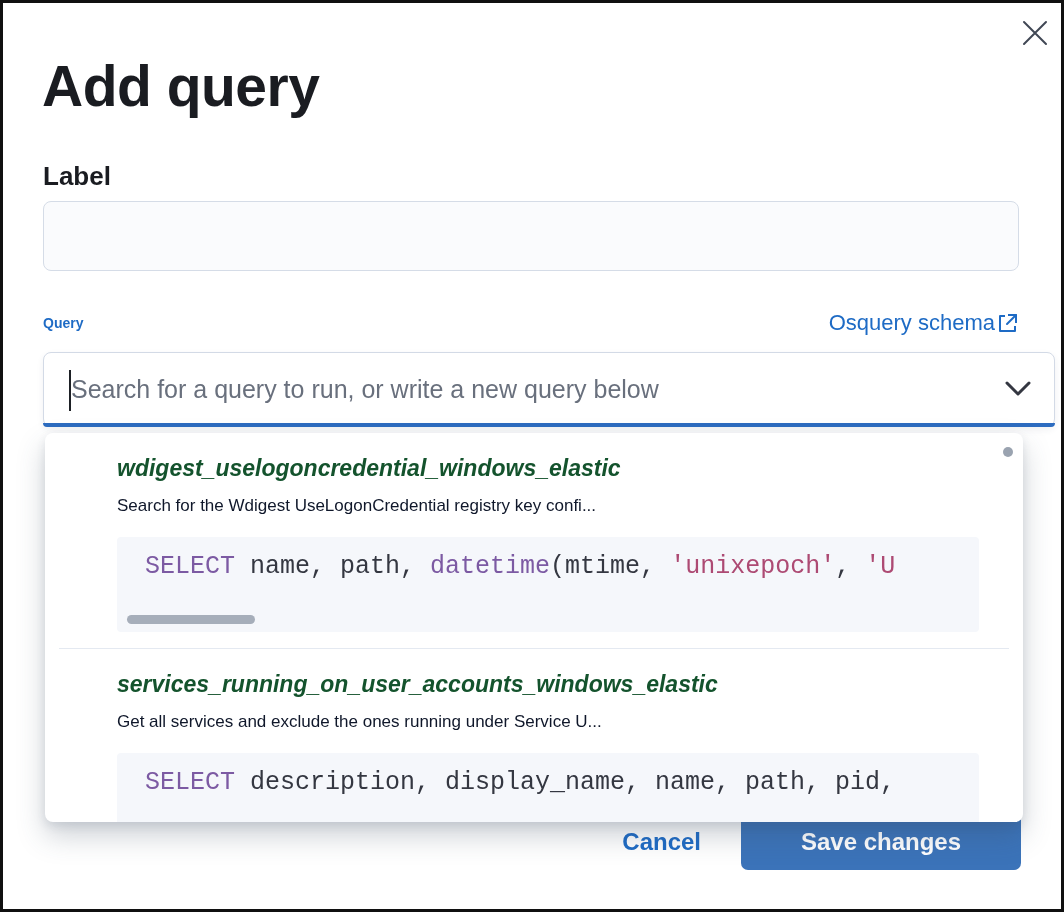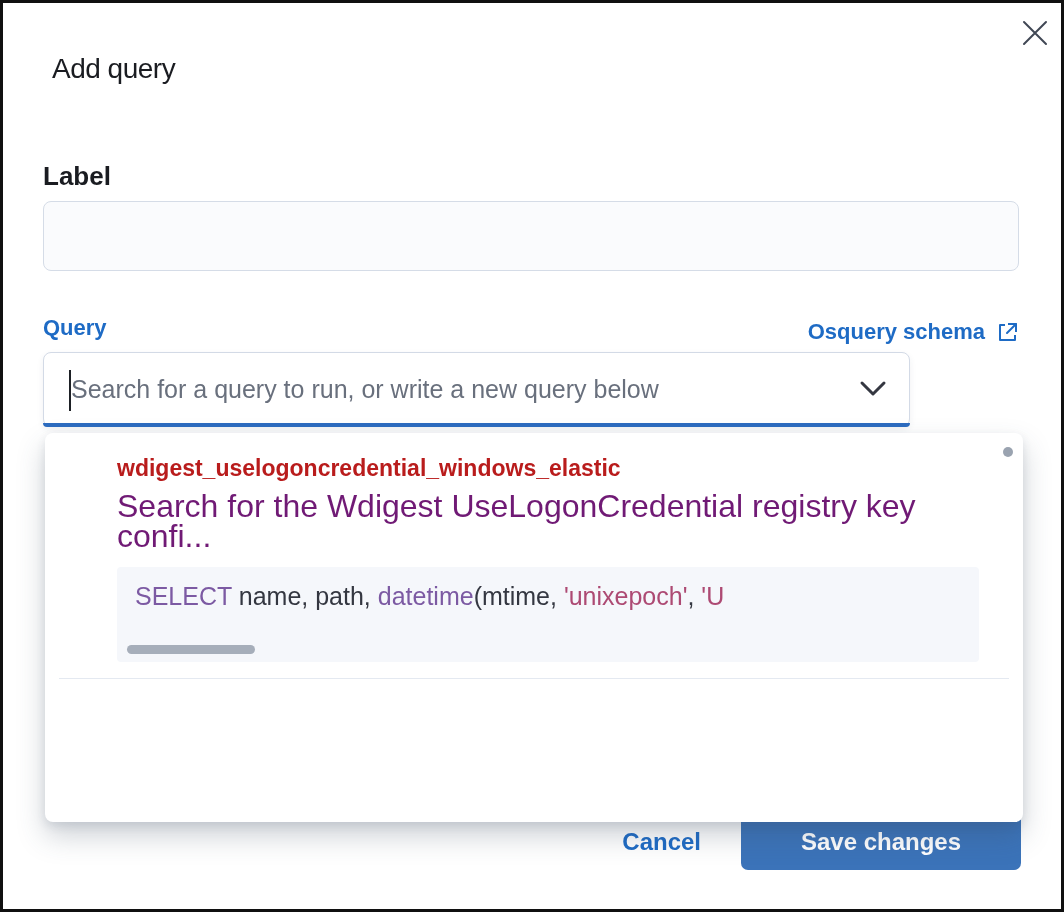--- a/index.html
+++ b/index.html
@@ -9,38 +9,38 @@
   .modal {
     position:relative; width:1064px; height:912px;
     background:#fff; border:3px solid #101010; overflow:hidden;
   }
 
   
   .close-btn { position:absolute; top:12px; right:8px; width:36px; height:36px;
     background:none; border:none; cursor:pointer; display:flex; align-items:center; justify-content:center; }
 
   
-  .modal-title { position:absolute; left:49px; top:50px; font-size:28px; font-weight:400;
+  .modal-title { position:absolute; left:39px; top:50px; font-size:57px; font-weight:700;
     color:#1a1c21; letter-spacing:-0.5px; }
 
   
   .label-caption { position:absolute; left:40px; top:158px; font-size:26px; font-weight:700; color:#1a1c21; }
   .label-input { position:absolute; left:40px; top:198px; width:976px; height:70px;
     background:#fafbfd; border:1px solid #d5dce7; border-radius:8px;
     font-size:24px; color:#1a1c21; padding:0 20px; outline:none; }
 
   
   .query-header { position:absolute; left:40px; top:307px; width:976px;
     display:flex; justify-content:space-between; align-items:center; }
-  .query-caption { font-size:22px; font-weight:700; color:#1e6bc5; }
-  .schema-link { display:flex; align-items:center; gap:10px; font-size:22px; font-weight:700;
-    color:#1e6bc5; text-decoration:none; cursor:pointer;margin-top:9px; }
+  .query-caption { font-size:14px; font-weight:700; color:#1e6bc5; }
+  .schema-link { display:flex; align-items:center; gap:0; font-size:22px; font-weight:400;
+    color:#1e6bc5; text-decoration:none; cursor:pointer; }
 
   
-  .combobox { position:absolute; left:40px; top:349px; width:867px; height:75px;
+  .combobox { position:absolute; left:40px; top:349px; width:1012px; height:75px;
     background:#fff; border:1px solid #d3dae6; border-radius:8px;
     box-shadow:0 3px 7px rgba(40,60,90,.07); }
   .combobox::after { content:""; position:absolute; left:-1px; right:-1px; bottom:-1px;
     height:4px; background:#2d6cc0; border-radius:0 0 4px 4px; }
   .combobox-input { position:absolute; left:0; top:0; width:900px; height:100%;
     border:none; outline:none; background:transparent; padding-left:27px;
     font-size:25px; color:#1a1c21; font-family:"Liberation Sans", sans-serif; }
   .combobox-input::placeholder { color:#69707d; opacity:1; }
   .caret { position:absolute; left:25px; top:17px; width:2px; height:41px; background:#1d2025; }
   .chevron-wrap { position:absolute; right:20px; top:26px; width:32px; height:22px;
@@ -51,25 +51,25 @@
   .cancel-btn { font-family:"Liberation Sans", sans-serif; font-size:24px; font-weight:600; color:#1e6bc5;
     background:none; border:none; cursor:pointer; }
   .save-btn { font-family:"Liberation Sans", sans-serif; width:280px; height:57px; border-radius:7px;
     background:#3b73b9; color:#ffffff; font-size:24px; font-weight:600; border:none; cursor:pointer; }
 
   
   .dropdown-panel { position:absolute; left:42px; top:430px; width:978px; height:389px;
     background:#fff; border-radius:8px; overflow:hidden; z-index:5;
     box-shadow:0 14px 28px rgba(60,75,95,.25), 0 4px 10px rgba(60,75,95,.12); }
   .option { padding:20px 44px 16px 72px; cursor:pointer; }
-  .option-title { font-size:23px; font-weight:700; color:#b91c1c; line-height:30px; margin-bottom:8px; }
-  .option-desc { font-size:32px; color:#701a75; line-height:30px; margin-bottom:16px; }
+  .option-title { font-size:23px; font-weight:700; color:#14532d; line-height:30px; margin-bottom:8px;font-style:italic; }
+  .option-desc { font-size:17px; color:#0f172a; line-height:30px; margin-bottom:16px; }
   .option-code-block { position:relative; background:#f5f7fb; border-radius:4px; height:95px;
     padding:15px 18px; overflow:hidden; white-space:nowrap; }
-  .option-code { font-family:Liberation Sans, sans-serif; font-size:25px; color:#343741; }
+  .option-code { font-family:Liberation Mono, monospace; font-size:25px; color:#343741;margin-left:10px; }
   .tok-keyword { color:#7c5aa3; }
   .tok-string  { color:#ad4a73; }
   .tok-plain   { color:#343741; }
   .h-scrollbar { display:none; position:absolute; left:10px; bottom:8px; width:128px; height:9px;
     border-radius:5px; background:#a6aeba; cursor:pointer; }
   .option-divider { height:1px; background:#e4e9f1; margin:0 14px; }
   .v-scroll-dot { position:absolute; top:14px; right:10px; width:10px; height:10px;
     border-radius:50%; background:#9aa3b0; cursor:pointer; }
 </style>
 </head>
@@ -119,17 +119,25 @@
     <div class="options-list">
   <div class="option">
     <div class="option-title">wdigest_uselogoncredential_windows_elastic</div>
     <div class="option-desc">Search for the Wdigest UseLogonCredential registry key confi...</div>
     <div class="option-code-block">
       <code class="option-code"><span class="tok-keyword">SELECT</span><span class="tok-plain"> name, path, </span><span class="tok-keyword">datetime</span><span class="tok-plain">(mtime, </span><span class="tok-string">'unixepoch'</span><span class="tok-plain">, </span><span class="tok-string">'U</span></code>
       <div class="h-scrollbar" style="display: block;"></div>
     </div>
   </div>
 <div class="option-divider"></div>
+  <div class="option">
+    <div class="option-title">services_running_on_user_accounts_windows_elastic</div>
+    <div class="option-desc">Get all services and exclude the ones running under Service U...</div>
+    <div class="option-code-block">
+      <code class="option-code"><span class="tok-keyword">SELECT</span><span class="tok-plain"> description, display_name, name, path, pid,</span></code>
+      
+    </div>
+  </div>
 </div>
     <div class="v-scroll-dot"></div>
   </div>
 
 </div>
 
 </body></html>

